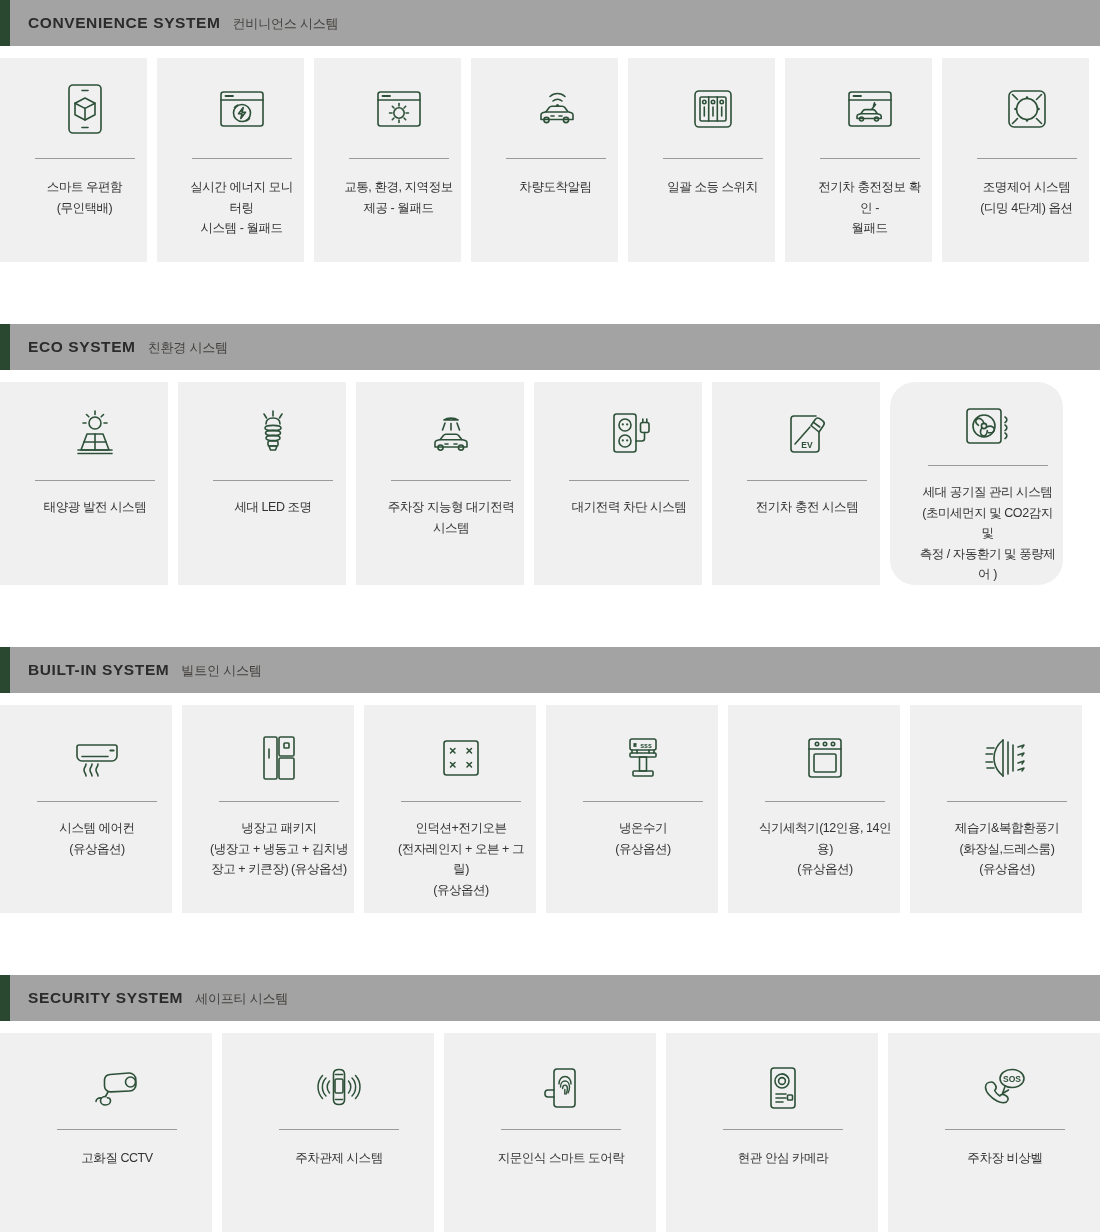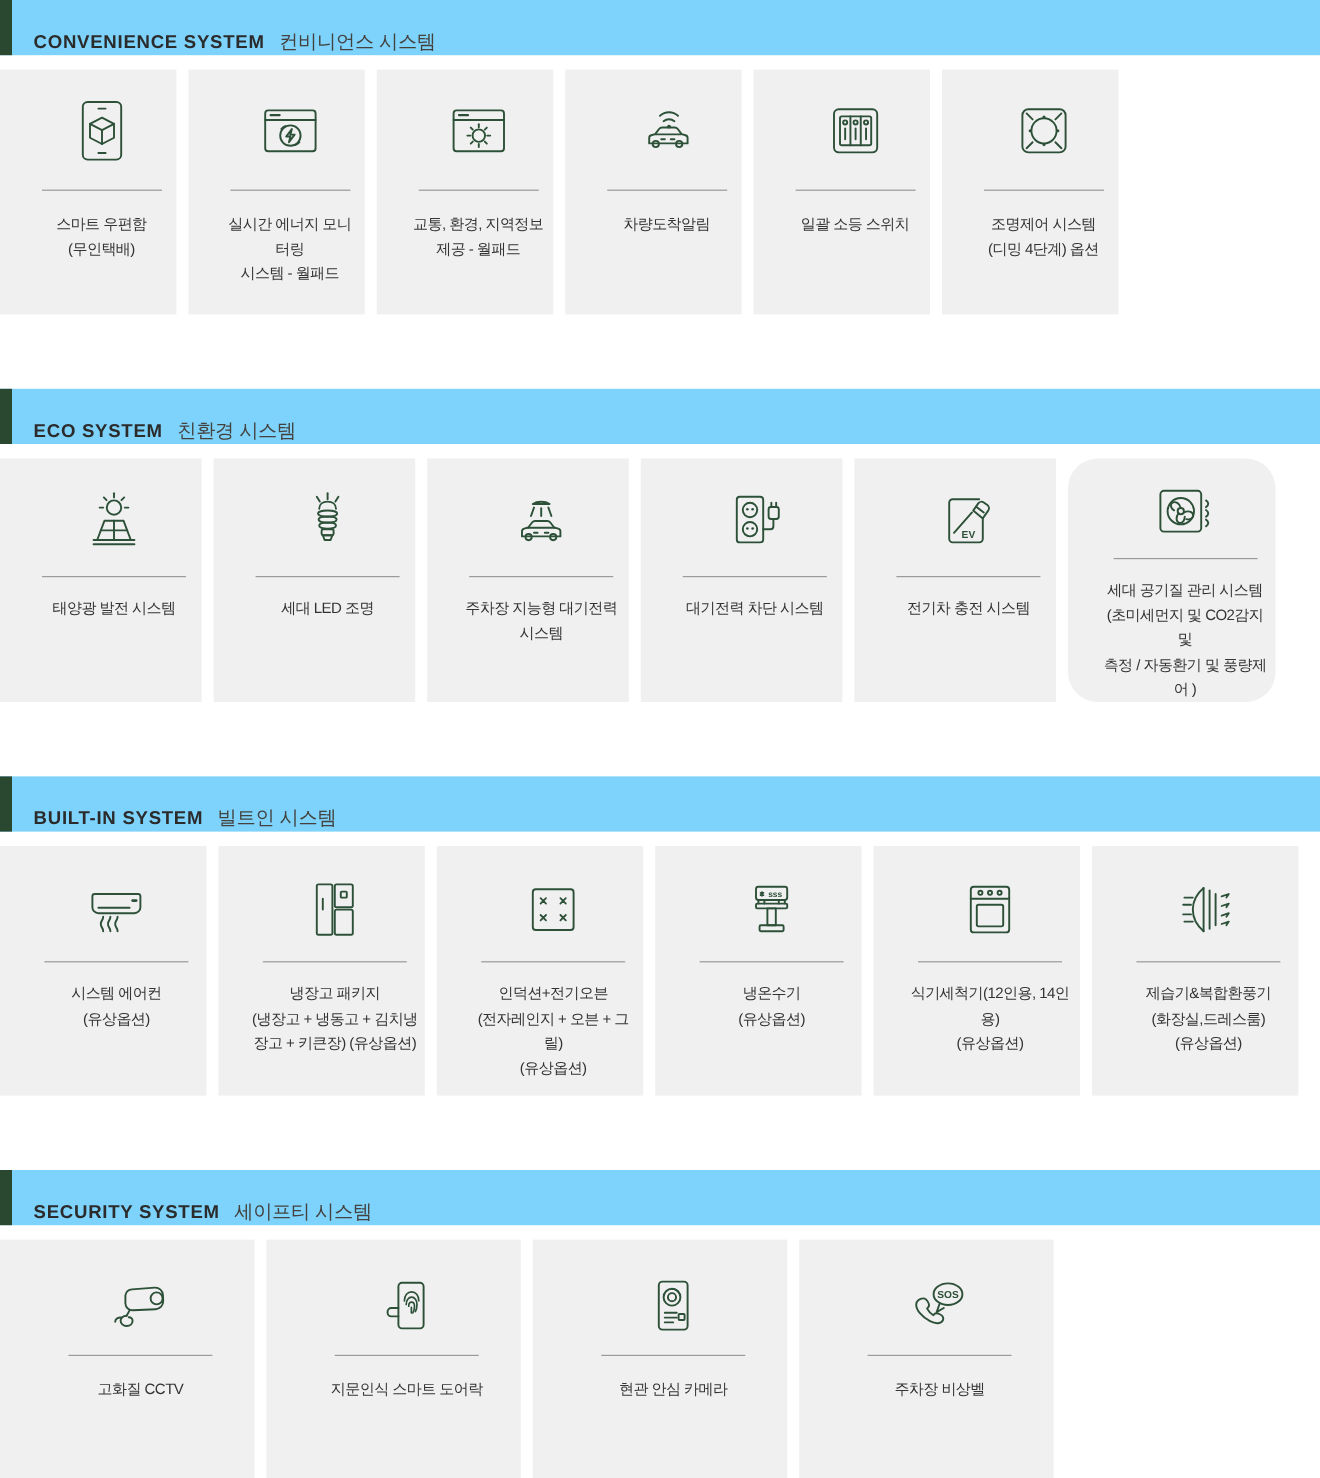--- a/index.html
+++ b/index.html
@@ -8,44 +8,44 @@
     height: 1232px;
     background: #ffffff;
     font-family: "Liberation Sans", "DejaVu Sans", sans-serif;
     overflow: hidden;
   }
   .page { width: 1100px; height: 1232px; position: relative; }
 
   
   .section-header {
     height: 46px;
-    background: #7dd3fc;
+    background: #a3a3a3;
     display: flex;
-    align-items: flex-end;
+    align-items: center;
     position: relative;
   }
   .section-header .accent {
     position: absolute;
     left: 0; top: 0; bottom: 0;
     width: 10px;
     background: #2a4730;
   }
   .section-header .titles {
     display: flex;
     align-items: baseline;
     padding-left: 28px;
   }
   .section-header .title-en {
     font-size: 15.5px;
     font-weight: 600;
     letter-spacing: 0.6px;
     color: #2b2b2b;
   }
   .section-header .title-ko {
-    font-size: 16px;
+    font-size: 13px;
     font-weight: 400;
     color: #44423f;
     margin-left: 12px;
     letter-spacing: -0.2px;
   }
 
   
   .grid {
     display: flex;
     gap: 10px;
@@ -213,20 +213,37 @@
             <circle cx="31.7" cy="16" r="1.7"></circle>
             <line x1="14.3" y1="21" x2="14.3" y2="30"></line>
             <line x1="23" y1="21" x2="23" y2="30"></line>
             <line x1="31.7" y1="21" x2="31.7" y2="30"></line>
           </svg>
         </div>
         <div class="rule"></div>
         <div class="label">일괄 소등 스위치</div>
       </div>
 
+      <div class="card">
+        <div class="icon-wrap">
+          <svg width="50" height="44" viewBox="0 0 50 44" fill="none" stroke="#2d5038" stroke-width="1.6" stroke-linecap="round" stroke-linejoin="round">
+            <rect x="4" y="5" width="42" height="34" rx="2.5"></rect>
+            <line x1="4" y1="13" x2="46" y2="13"></line>
+            <line x1="8.5" y1="9" x2="16" y2="9" stroke-width="1.8"></line>
+            <path d="M12 31.5 v-2.2 c0-.8 .5-1.5 1.3-1.8 l2.5-.7 2.4-3.2 c.5-.6 1.2-1 2-1 h7.8 c.8 0 1.5 .4 2 1 l2.4 3.2 2.5 .7 c.8 .3 1.3 1 1.3 1.8 v2.2 z"></path>
+            <line x1="16" y1="26.8" x2="32" y2="26.8"></line>
+            <circle cx="16.5" cy="32" r="2"></circle>
+            <circle cx="31.5" cy="32" r="2"></circle>
+            <path d="M27 22 l3.5 -4.5 l-2 1.5 l1 -3.2"></path>
+          </svg>
+        </div>
+        <div class="rule"></div>
+        <div class="label">전기차 충전정보 확인 -
+월패드</div>
+      </div>
 
       <div class="card">
         <div class="icon-wrap">
           <svg width="46" height="46" viewBox="0 0 46 46" fill="none" stroke="#2d5038" stroke-width="1.6" stroke-linecap="round" stroke-linejoin="round">
             <rect x="5" y="5" width="36" height="36" rx="5"></rect>
             <circle cx="23" cy="23" r="10.5"></circle>
             <circle cx="23" cy="11.5" r="1.3" fill="#2d5038" stroke="none"></circle>
             <circle cx="23" cy="34.5" r="1.3" fill="#2d5038" stroke="none"></circle>
             <circle cx="11.5" cy="23" r="1.3" fill="#2d5038" stroke="none"></circle>
             <circle cx="34.5" cy="23" r="1.3" fill="#2d5038" stroke="none"></circle>
@@ -505,20 +522,38 @@
             <circle cx="40.5" cy="16" r="5"></circle>
             <path d="M18 26 l-2.5 4.5"></path>
             <path d="M15.5 30.5 c-3 0 -5 2 -5 4.2 s2 4.3 5 4.3 5 -2 5 -4.3 c0 -1.7 -1.4 -3 -3.2 -3"></path>
             <path d="M11.5 32 c-3 -.5 -5.5 1 -5.5 3.4"></path>
           </svg>
         </div>
         <div class="rule"></div>
         <div class="label">고화질 CCTV</div>
       </div>
 
+      <div class="card">
+        <div class="icon-wrap">
+          <svg width="50" height="48" viewBox="0 0 50 48" fill="none" stroke="#2d5038" stroke-width="1.6" stroke-linecap="round" stroke-linejoin="round">
+            <path d="M19.5 10 c0 -2.5 2 -4.5 5.5 -4.5 s5.5 2 5.5 4.5 v26 c0 2.5 -2 4.5 -5.5 4.5 s-5.5 -2 -5.5 -4.5z"></path>
+            <rect x="21" y="15" width="8" height="14" rx="1.6"></rect>
+            <line x1="21.5" y1="10.5" x2="28.5" y2="10.5"></line>
+            <line x1="21.5" y1="35.5" x2="28.5" y2="35.5"></line>
+            <path d="M15.5 17 a9 9 0 0 0 0 12" stroke-width="1.5"></path>
+            <path d="M12 14 a13 13 0 0 0 0 18" stroke-width="1.5"></path>
+            <path d="M8.5 11.5 a17 17 0 0 0 0 23" stroke-width="1.5"></path>
+            <path d="M34.5 17 a9 9 0 0 1 0 12" stroke-width="1.5"></path>
+            <path d="M38 14 a13 13 0 0 1 0 18" stroke-width="1.5"></path>
+            <path d="M41.5 11.5 a17 17 0 0 1 0 23" stroke-width="1.5"></path>
+          </svg>
+        </div>
+        <div class="rule"></div>
+        <div class="label">주차관제 시스템</div>
+      </div>
 
       <div class="card">
         <div class="icon-wrap">
           <svg width="48" height="48" viewBox="0 0 48 48" fill="none" stroke="#2d5038" stroke-width="1.6" stroke-linecap="round" stroke-linejoin="round">
             <rect x="17" y="5" width="21" height="38" rx="3"></rect>
             <path d="M17 26 h-6 a3 3 0 0 0 -3 3 v1 a3 3 0 0 0 3 3 h6"></path>
             <path d="M22 20 c0 -4.5 2.6 -7.5 6 -7.5 s6 3 6 7.5" stroke-width="1.4"></path>
             <path d="M23.5 23 c0 -3.6 2 -6 4.5 -6 s4.5 2.4 4.5 6 -.6 4.6 -1.4 6" stroke-width="1.4"></path>
             <path d="M25.6 24.5 c0 -2 1 -3.4 2.4 -3.4 s2.4 1.4 2.4 3.4 -.5 4 -1.4 5.6" stroke-width="1.4"></path>
             <path d="M27.8 25.5 v4.5" stroke-width="1.4"></path>

